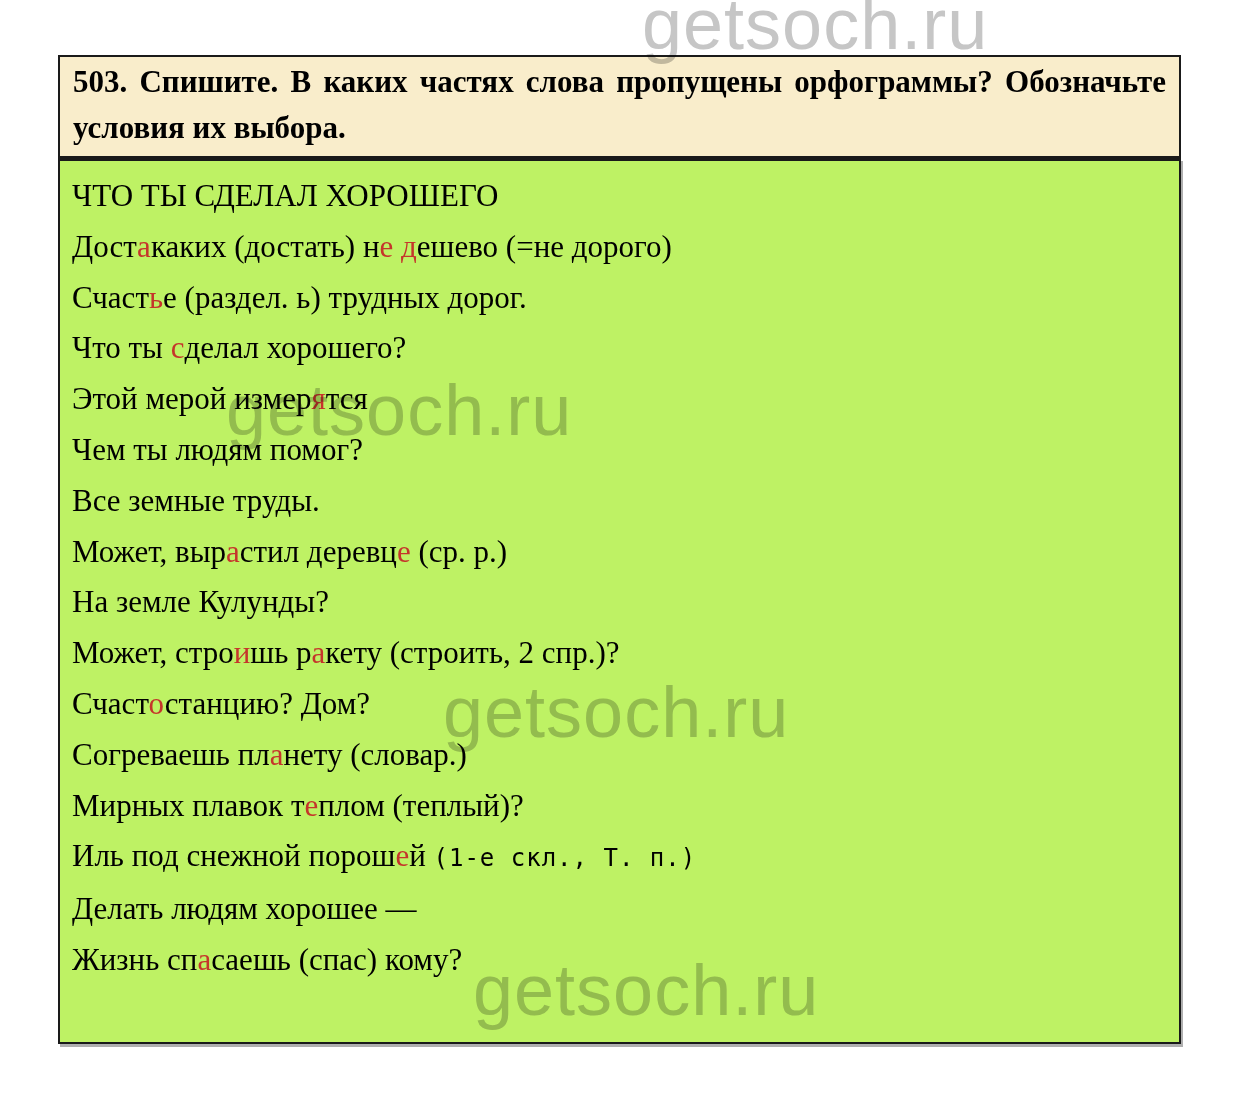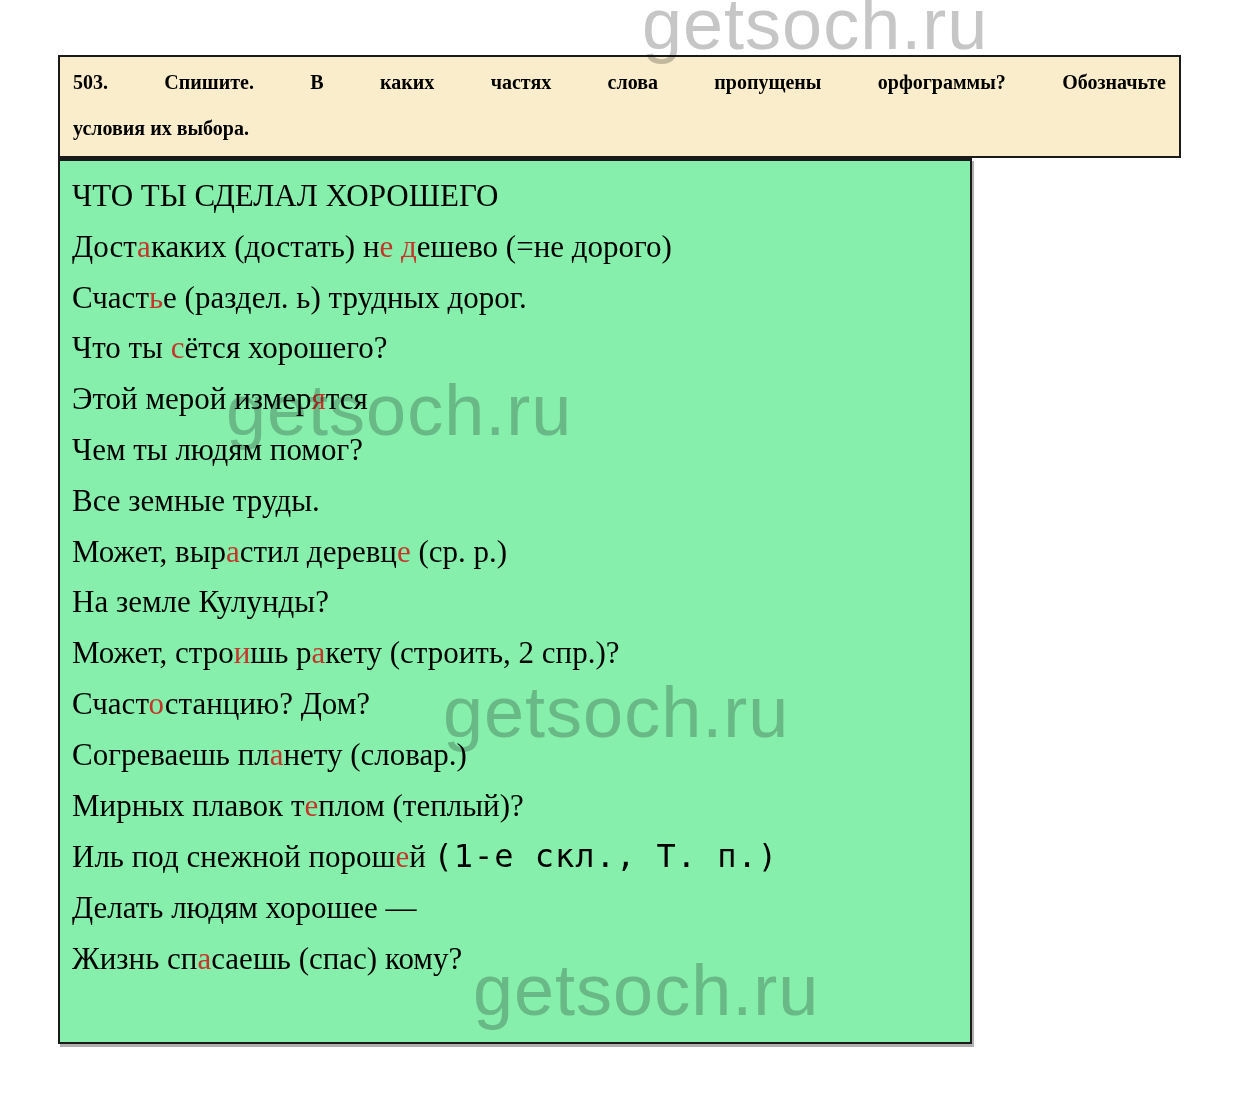--- a/index.html
+++ b/index.html
@@ -23,58 +23,58 @@
   
   .header-box{
     position:absolute;
     left:58px;top:55px;
     width:1123px;height:103px;
     box-sizing:border-box;
     background:var(--header-bg);
     border:2px solid var(--border);
     padding:0 13px;
     font-weight:bold;
-    font-size:20px;
+    font-size:31px;
     z-index:2;
   }
   .header-line1{
     line-height:46px;
     margin-top:2px;
     text-align:justify;
     text-align-last:justify;
     white-space:normal;
   }
   .header-line2{
     line-height:46px;
     margin-top:0;
     text-align:left;
   }
 
   
   .content-box{
     position:absolute;
     left:58px;top:158px;
-    width:914px;height:886px;
+    width:1123px;height:886px;
     box-sizing:border-box;
-    background:#86efac;
+    background:#bef264;
     border:2px solid var(--border);
     border-top-width:3px;
     box-shadow:2px 3px 0 rgba(110,110,110,0.55);
     padding:10px 12px 0 12px;
     z-index:2;
   }
   .line{
     line-height:50.8px;
     font-size:31px;
     white-space:pre;
   }
   .line .red{color:var(--red);}
   .line .mono{
     font-family:"DejaVu Sans Mono", monospace;
-    font-size:32px;
+    font-size:24px;
     letter-spacing:1px;
   }
 
   
   .watermark{
     position:absolute;
     font-family:"Liberation Sans", sans-serif;
     font-size:72px;
     font-weight:400;
     letter-spacing:1px;
@@ -97,21 +97,21 @@
   <div class="header-box">
     <div class="header-line1">503. Спишите. В каких частях слова пропущены орфограммы? Обозначьте</div>
     <div class="header-line2">условия их выбора.</div>
   </div>
 
   <div class="content-box">
     <div>
         <div class="line"><span>ЧТО ТЫ СДЕЛАЛ ХОРОШЕГО</span></div>
         <div class="line"><span>Дост</span><span class="red">а</span><span>каких (достать) н</span><span class="red">е</span><span> </span><span class="red">д</span><span>ешево (=не дорого)</span></div>
         <div class="line"><span>Счаст</span><span class="red">ь</span><span>е (раздел. ь) трудных дорог.</span></div>
-        <div class="line"><span>Что ты </span><span class="red">с</span><span>ётся хорошего?</span></div>
+        <div class="line"><span>Что ты </span><span class="red">с</span><span>делал хорошего?</span></div>
         <div class="line"><span>Этой мерой измер</span><span class="red">я</span><span>тся</span></div>
         <div class="line"><span>Чем ты людям помог?</span></div>
         <div class="line"><span>Все земные труды.</span></div>
         <div class="line"><span>Может, выр</span><span class="red">а</span><span>стил деревц</span><span class="red">е</span><span> (ср. р.)</span></div>
         <div class="line"><span>На земле Кулунды?</span></div>
         <div class="line"><span>Может, стро</span><span class="red">и</span><span>шь р</span><span class="red">а</span><span>кету (строить, 2 спр.)?</span></div>
         <div class="line"><span>Счаст</span><span class="red">о</span><span>станцию? Дом?</span></div>
         <div class="line"><span>Согреваешь пл</span><span class="red">а</span><span>нету (словар.)</span></div>
         <div class="line"><span>Мирных плавок т</span><span class="red">е</span><span>плом (теплый)?</span></div>
         <div class="line"><span>Иль под снежной порош</span><span class="red">е</span><span>й </span><span class="mono">(1-е скл., Т. п.)</span></div>

